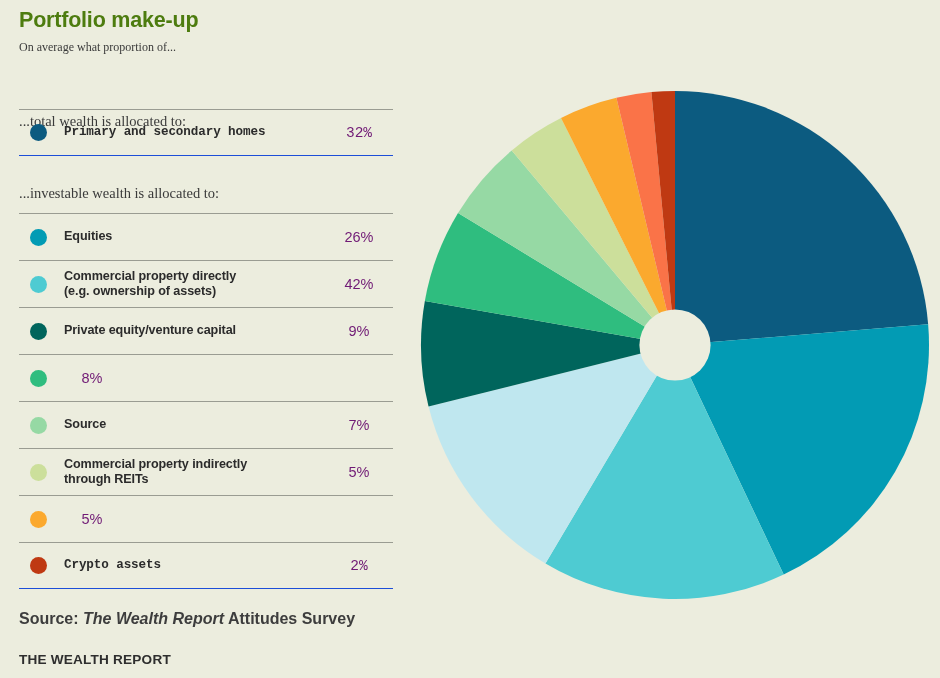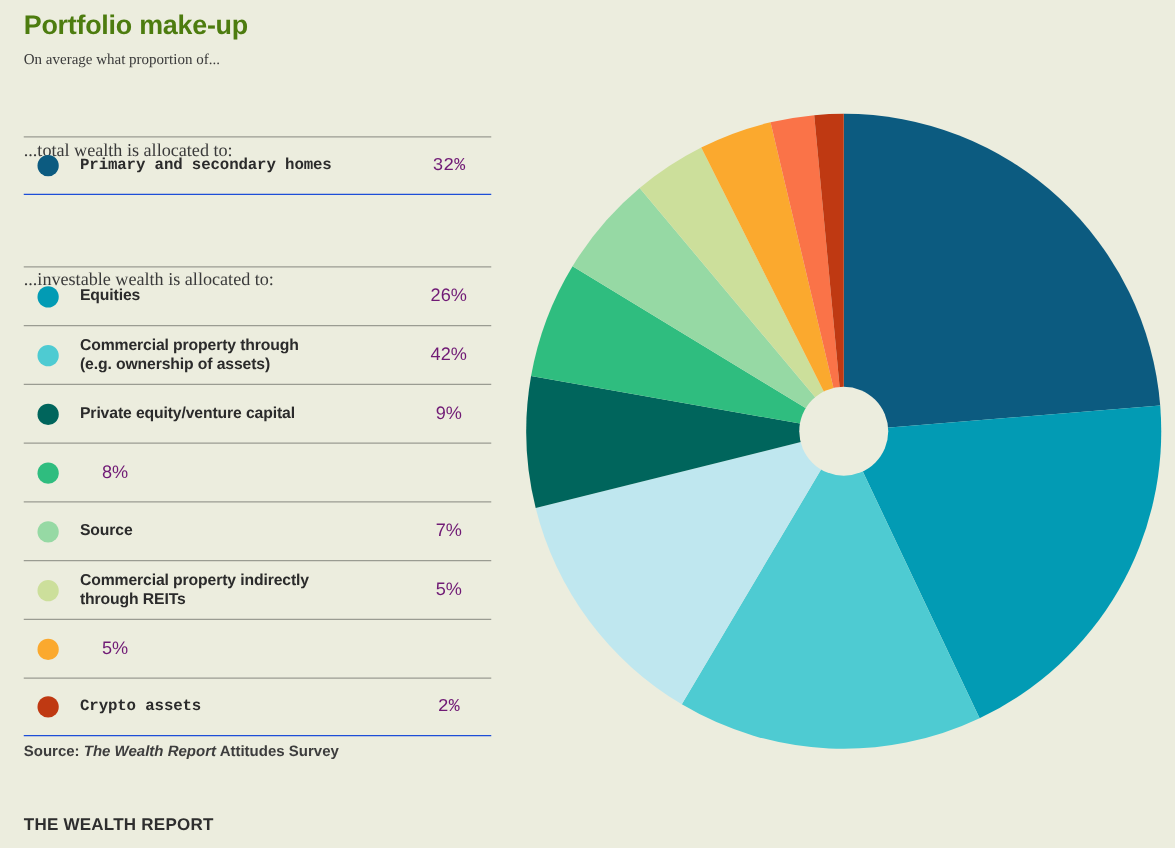--- a/index.html
+++ b/index.html
@@ -47,21 +47,21 @@
   }
 
   .section-heading {
     position: absolute;
     left: 19px;
     font-size: 14.5px;
     font-family: "Liberation Serif", serif;
     color: #3a3a3a;
   }
   #section-heading-total { top: 81px; margin-top: 32px; }
-  #section-heading-investable { top: 185px; margin-top: 31px; }
+  #section-heading-investable { top: 185px; }
 
   .legend-table {
     position: absolute;
     left: 19px;
     width: 374px;
   }
   #legend-total { top: 109px; }
   #legend-investable { top: 213px; }
 
   .legend-row {
@@ -104,22 +104,22 @@
     text-align: center;
     padding-right: 6px;
     font-size: 14.5px;
     font-weight: normal;
     color: #701a75;
   }
 
   #source-note {
     position: absolute;
     left: 19px;
-    top: 594px;
-    font-size: 12px;
+    top: 610px;
+    font-size: 16px;
     font-weight: bold;
     color: #3d3d3d;
   }
   #source-note .srcitalic {
     font-style: italic;
   }
 
   #footer-brand {
     position: absolute;
     left: 19px;
@@ -159,21 +159,21 @@
 
   <div class="section-heading" id="section-heading-investable">...investable wealth is allocated to:</div>
   <div class="legend-table" id="legend-investable">
       <div class="legend-row h1">
         <span class="swatch" style="background: rgb(2, 155, 180);"></span>
         <span class="legend-label">Equities</span>
         <span class="legend-value">26%</span>
       </div>
       <div class="legend-row h2">
         <span class="swatch" style="background: rgb(78, 203, 210);"></span>
-        <span class="legend-label">Commercial property through
+        <span class="legend-label">Commercial property directly
 (e.g. ownership of assets)</span>
         <span class="legend-value">42%</span>
       </div>
       <div class="legend-row h1">
         <span class="swatch" style="background: rgb(0, 101, 92);"></span>
         <span class="legend-label">Private equity/venture capital</span>
         <span class="legend-value">9%</span>
       </div>
       <div class="legend-row h2">
         <span class="swatch" style="background: rgb(47, 189, 127);"></span>

